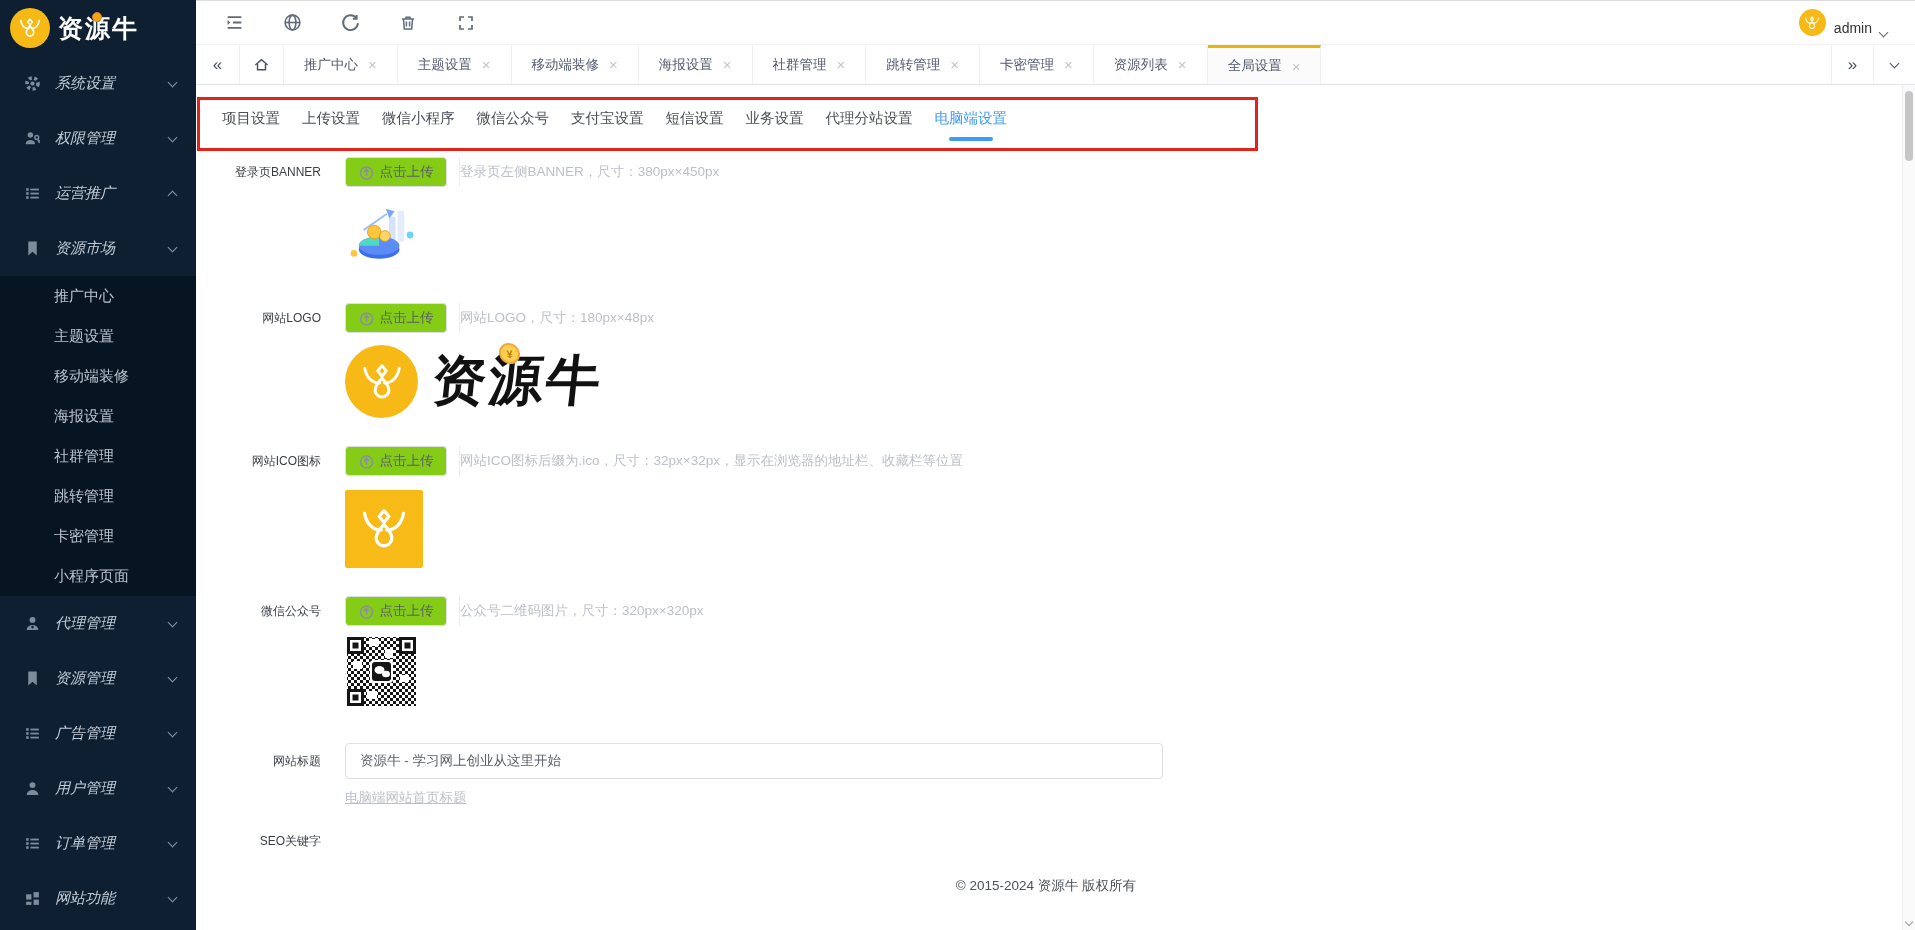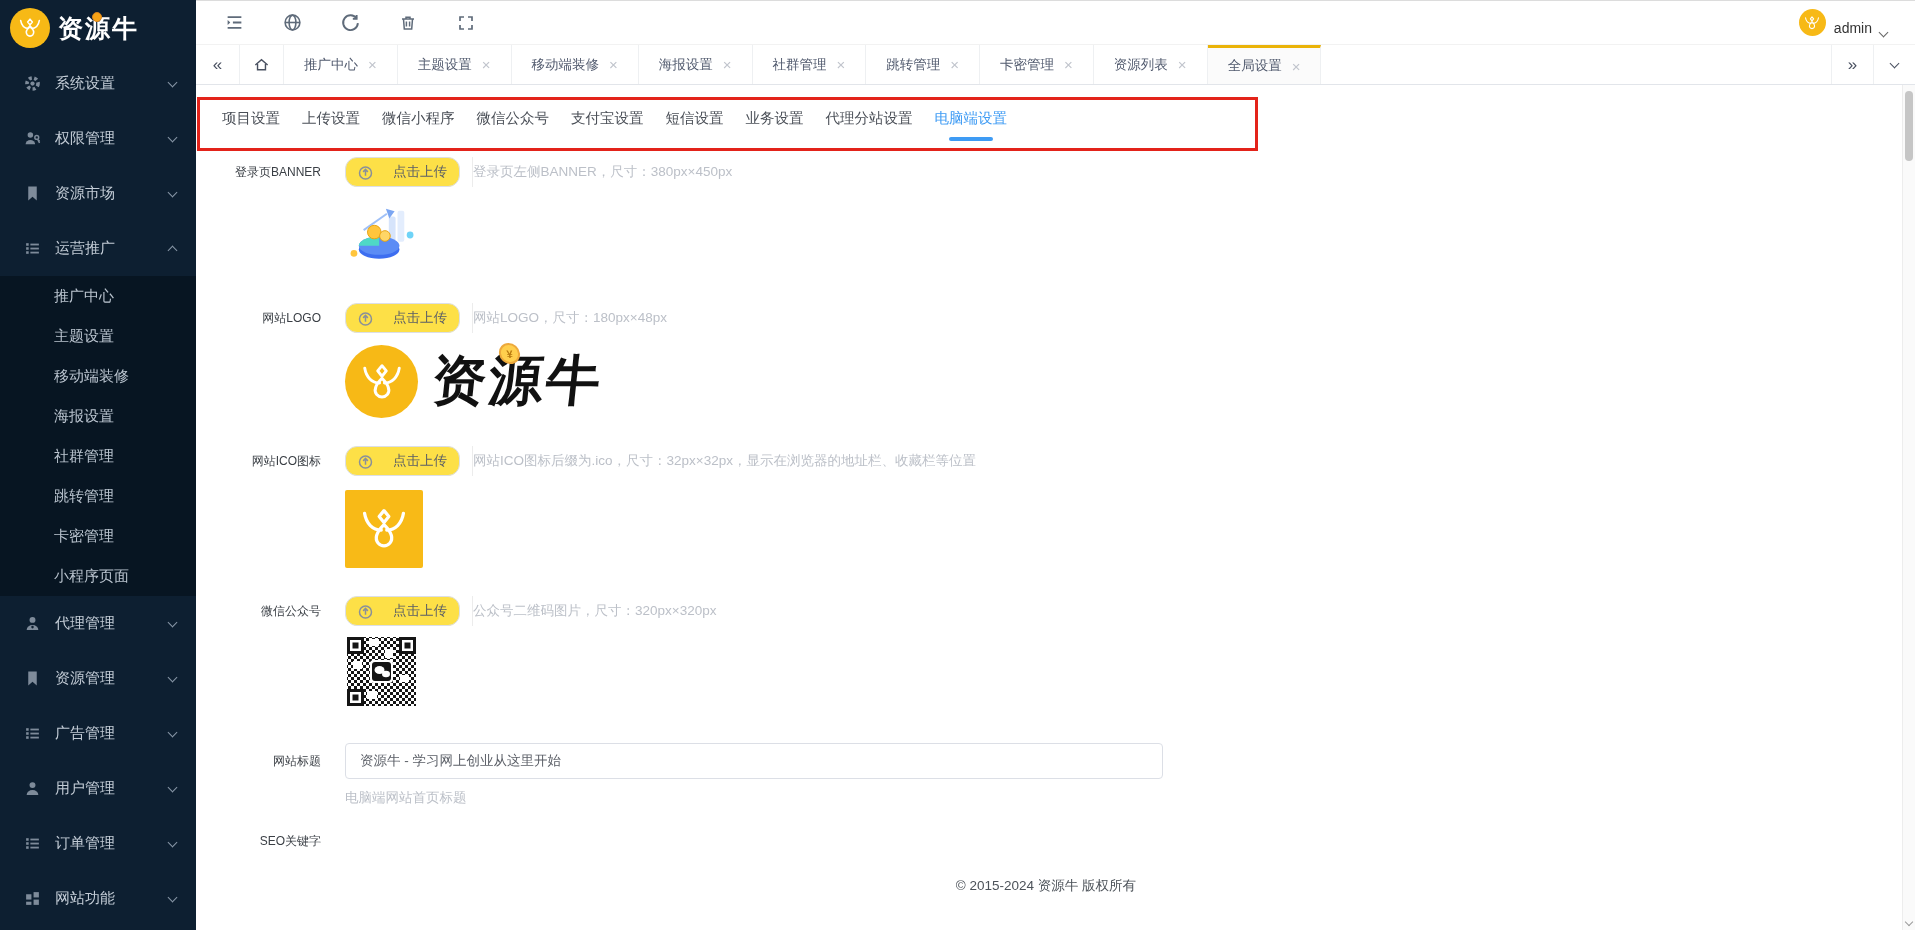--- a/index.html
+++ b/index.html
@@ -11,21 +11,21 @@
   .sidebar { width:196px; flex-shrink:0; background:#0d1f31; overflow:hidden; }
   .logo-row { height:56px; display:flex; align-items:center; padding-left:10px; }
   .logo-circle { width:40px; height:40px; border-radius:50%; background:#f7b916;
                  display:flex; align-items:center; justify-content:center; flex-shrink:0; }
   .logo-title { font-size:25px; font-weight:bold; color:#fff; margin-left:8px;
                 letter-spacing:2px; position:relative; }
   .logo-coin { position:absolute; top:-5px; left:31px; width:10px; height:10px;
                border-radius:50%; background:#f7a316; border:1px solid #d8831d; }
   .sgroup { height:55px; display:flex; align-items:center; padding:0 20px 0 24px;
             cursor:pointer; }
-  .sgroup .sg-label { margin-left:14px; font-size:15px; color:#c3ccd6; }
+  .sgroup .sg-label { margin-left:14px; font-size:15px; color:#c3ccd6;font-style:italic; }
   .sgroup .chev { margin-left:auto; }
   .submenu { background:#071522; }
   .subitem { height:40px; line-height:40px; padding-left:54px; font-size:15px;
              color:#bac4cf; cursor:pointer; }
   .chev { display:inline-block; width:7px; height:7px; border-right:1.6px solid #8897a7;
           border-bottom:1.6px solid #8897a7; transform:rotate(45deg); margin-top:-3px; }
   .chev.up { transform:rotate(-135deg); margin-top:4px; }
   .sicon { width:17px; height:17px; flex-shrink:0; }
 
   
@@ -65,29 +65,29 @@
   .annotation { position:absolute; left:1px; top:12px; width:1061px; height:54px;
                 border:3px solid #e3231a; pointer-events:none; z-index:6; }
 
   
   .frow { display:flex; }
   .flabel { width:137px; flex-shrink:0; text-align:right; padding-right:12px;
             font-size:12px; color:#3a3f45; line-height:30px; }
   .flabel.tall { line-height:36px; }
   .fbody { margin-left:12px; display:flex; flex-direction:column; }
   .fline { display:flex; align-items:center; }
-  .upload-btn { height:30px; min-width:102px; border:1px solid #dcdfe6; border-radius:12px;
-                background:#fde047; display:inline-flex; align-items:center; justify-content:center;
-                gap:20px; font-size:13.5px; color:#5a5e66; padding:0 12px; cursor:pointer; }
+  .upload-btn { height:30px; min-width:102px; border:1px solid #dcdfe6; border-radius:4px;
+                background:#84cc16; display:inline-flex; align-items:center; justify-content:center;
+                gap:6px; font-size:13.5px; color:#5a5e66; padding:0 12px; cursor:pointer; }
   .upload-hint { margin-left:12px; border-left:1px solid #ececec;
                  color:#bcc0c8; font-size:13.5px; line-height:30px; }
   .txtinput { width:818px; height:36px; border:1px solid #dcdfe6; border-radius:4px;
               padding:0 14px; font-size:13.5px; color:#5a5e66; outline:none;
               font-family:"Liberation Sans","DejaVu Sans",sans-serif; }
-  .field-hint { margin-top:10px; font-size:13.5px; color:#bcc0c8; }
+  .field-hint { margin-top:10px; font-size:13.5px; color:#bcc0c8;text-decoration:underline; }
 
   .banner-thumb { margin-top:18px; width:76px; height:60px; }
   .biglogo { margin-top:12px; display:flex; align-items:center; }
   .biglogo-circle { width:73px; height:73px; border-radius:50%; background:#f7b916;
                     display:flex; align-items:center; justify-content:center; }
   .biglogo-text { margin-left:14px; font-size:54px; font-weight:bold; color:#111;
                   letter-spacing:3px; transform:skewX(-6deg); position:relative; }
   .biglogo-coin { position:absolute; top:-10px; left:64px; width:21px; height:21px;
                   border-radius:50%; background:#ffcf4d; border:2px solid #eda93c;
                   display:flex; align-items:center; justify-content:center;
@@ -148,38 +148,38 @@
           <circle cx="6" cy="4.6" r="2.6" fill="#7e8b9a"></circle>
           <path d="M1.5 13.5 a4.5 4 0 0 1 9 0 z" fill="#7e8b9a"></path>
           <circle cx="12" cy="7" r="1.8" fill="none" stroke="#7e8b9a" stroke-width="1.4"></circle>
           <path d="M12.8 8.6 L14.6 12.2 M13.6 10.6 l1.3 -.7" stroke="#7e8b9a" stroke-width="1.4"></path>
         </svg>
       <span class="sg-label">权限管理</span>
       <span class="chev"></span>
     </div>
     <div class="sgroup">
       <svg class="sicon" viewBox="0 0 16 16">
-          <path d="M4 1.5 h8 v13 l-4 -3.4 -4 3.4 z" fill="#7e8b9a"></path>
-        </svg>
-      <span class="sg-label">资源市场</span>
-      <span class="chev"></span>
-    </div>
-    <div class="sgroup">
-      <svg class="sicon" viewBox="0 0 16 16">
           <g fill="#7e8b9a">
             <rect x="2" y="3" width="2.4" height="2.4"></rect>
             <rect x="2" y="6.8" width="2.4" height="2.4"></rect>
             <rect x="2" y="10.6" width="2.4" height="2.4"></rect>
             <rect x="6" y="3.4" width="8" height="1.7"></rect>
             <rect x="6" y="7.2" width="8" height="1.7"></rect>
             <rect x="6" y="11" width="8" height="1.7"></rect>
           </g>
         </svg>
       <span class="sg-label">运营推广</span>
       <span class="chev up"></span>
+    </div>
+    <div class="sgroup">
+      <svg class="sicon" viewBox="0 0 16 16">
+          <path d="M4 1.5 h8 v13 l-4 -3.4 -4 3.4 z" fill="#7e8b9a"></path>
+        </svg>
+      <span class="sg-label">资源市场</span>
+      <span class="chev"></span>
     </div>
 
     <div class="submenu">
       <div class="subitem">推广中心</div>
       <div class="subitem">主题设置</div>
       <div class="subitem">移动端装修</div>
       <div class="subitem">海报设置</div>
       <div class="subitem">社群管理</div>
       <div class="subitem">跳转管理</div>
       <div class="subitem">卡密管理</div>

